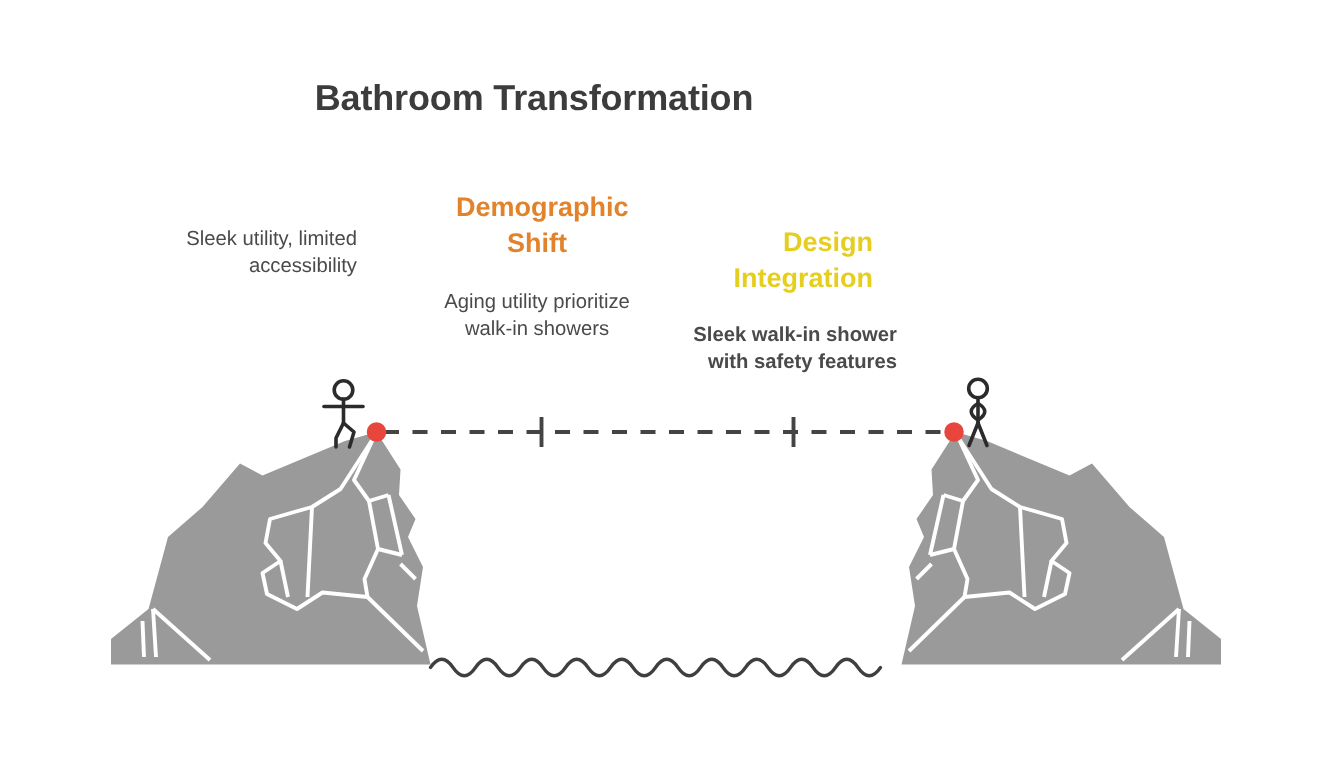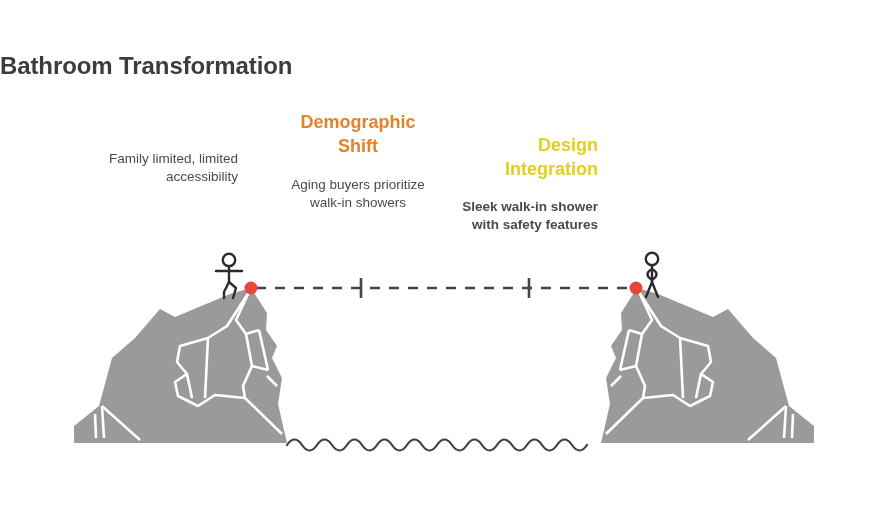--- a/index.html
+++ b/index.html
@@ -18,37 +18,37 @@
     background: #ffffff;
     overflow: hidden;
   }
 
   
   #title {
     position: absolute;
     left: 0;
     top: 52px;
     width: 712px;
-    text-align: left;
+    text-align: center;
     font-size: 24px;
     font-weight: bold;
     color: #3c3c3c;
     letter-spacing: -0.1px;
   }
 
   
   .col {
     position: absolute;
     box-sizing: border-box;
   }
   .col .head {
     font-size: 18px;
     font-weight: bold;
     line-height: 24px;
-    margin: 0;
+    margin: 16px;
   }
   .col .sub {
     font-size: 13.5px;
     font-weight: normal;
     line-height: 18px;
     color: #4a4a4a;
     margin: 0;
   }
 
   #col-1 { left: 60px;  top: 133px; width: 178px; text-align: right; }
@@ -78,26 +78,26 @@
   #scene svg { display: block; }
 </style>
 </head>
 <body>
 
 <div id="stage">
 
   <div id="title">Bathroom Transformation</div>
 
   <div class="col" id="col-1">
-    <p class="sub">Family limited, limited accessibility</p>
+    <p class="sub">Sleek utility, limited accessibility</p>
   </div>
 
   <div class="col" id="col-2">
     <p class="head">Demographic Shift</p>
-    <p class="sub">Aging buyers prioritize walk-in showers</p>
+    <p class="sub">Aging utility prioritize walk-in showers</p>
   </div>
 
   <div class="col" id="col-3">
     <p class="head">Design Integration</p>
     <p class="sub">Sleek walk-in shower with safety features</p>
   </div>
 
 
   <div id="scene">
     <svg width="888" height="218" viewBox="0 0 888 218" xmlns="http://www.w3.org/2000/svg">

